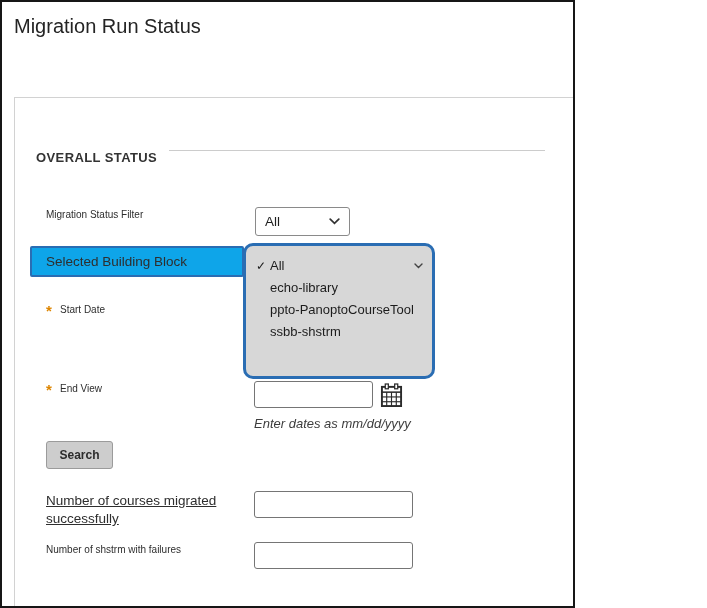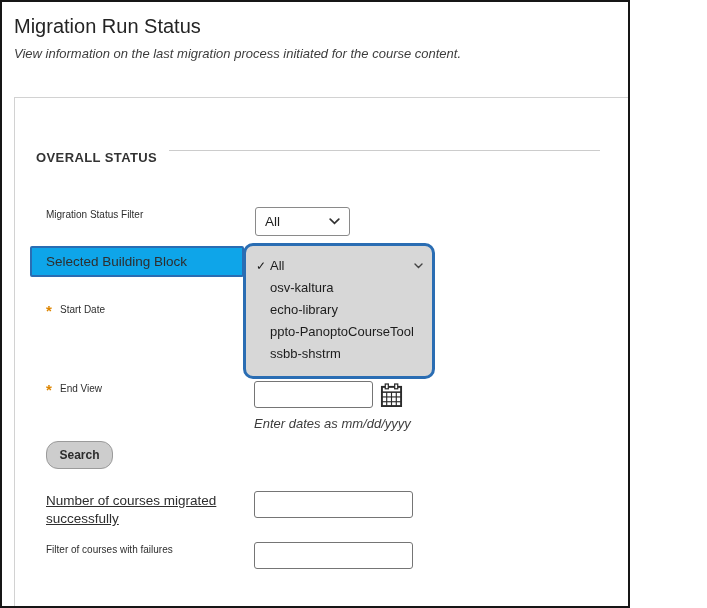--- a/index.html
+++ b/index.html
@@ -1,21 +1,21 @@
 <!DOCTYPE html>
 <html><head>
 <meta charset="utf-8">
 <style>
   * { box-sizing: border-box; margin: 0; padding: 0; }
   html, body { background: #fff; }
   body { font-family: "Liberation Sans", sans-serif; }
 
   .page {
     position: relative;
-    width: 630px;
+    width: 575px;
     height: 608px;
     background: #ffffff;
     border: 2px solid #161616;
     overflow: hidden;
   }
 
   .page-title {
     position: absolute;
     left: 12px; top: 13px;
     font-size: 20px;
@@ -176,21 +176,21 @@
     font-style: italic;
     color: #3d3d3d;
   }
 
   .search-btn {
     position: absolute;
     left: 44px; top: 439px;
     width: 67px; height: 28px;
     background: #cdcdcd;
     border: 1px solid #9b9b9b;
-    border-radius: 12px;
+    border-radius: 3px;
     font-family: "Liberation Sans", sans-serif;
     font-size: 12px;
     font-weight: bold;
     color: #2d2d2d;
     cursor: pointer;
   }
 
   .wrap-label {
     position: absolute;
     left: 44px; top: 490px;
@@ -202,21 +202,20 @@
   }
 
   svg { display: block; }
 </style>
 </head>
 <body>
 
 <div class="page">
 
   <h1 class="page-title">Migration Run Status</h1>
-  <p class="page-subtitle">View information on the last migration process initiated for the course content.</p>
 
   <div class="panel"></div>
 
   <div class="section-head">
     <span class="section-title">OVERALL STATUS</span>
     <span class="section-rule"></span>
   </div>
 
   <span class="field-label" style="left:44px; top:207px;">Migration Status Filter</span>
   <div class="fake-select">
@@ -234,23 +233,20 @@
 
   <div class="dropdown">
     <div class="opt">
       <span class="check">✓</span>
       <span>All</span>
       <span class="dd-chev">
         <svg width="9" height="6" viewBox="0 0 9 6">
           <path d="M1 1 L4.5 4.5 L8 1" stroke="#444" stroke-width="1.4" fill="none" stroke-linecap="round"></path>
         </svg>
       </span>
-    </div>
-    <div class="opt">
-      <span>osv-kaltura</span>
     </div>
     <div class="opt">
       <span>echo-library</span>
     </div>
     <div class="opt">
       <span>ppto-PanoptoCourseTool</span>
     </div>
     <div class="opt">
       <span>ssbb-shstrm</span>
     </div>
@@ -277,16 +273,16 @@
       </svg>
     </span>
   </button>
   <span class="date-hint">Enter dates as mm/dd/yyyy</span>
 
   <button class="search-btn">Search</button>
 
   <span class="wrap-label">Number of courses migrated successfully</span>
   <input class="txt-input migrated-input" type="text" style="">
 
-  <span class="field-label" style="left:44px; top:542px;">Filter of courses with failures</span>
+  <span class="field-label" style="left:44px; top:542px;">Number of shstrm with failures</span>
   <input class="txt-input failures-input" type="text" style="">
 
 </div>
 
 </body></html>

